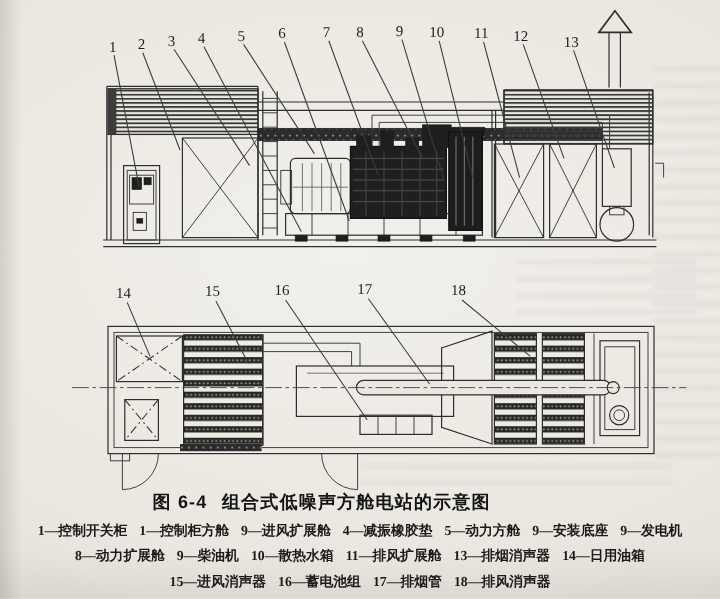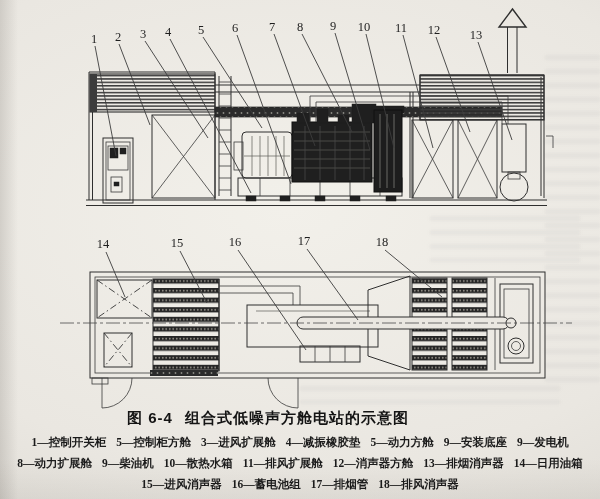--- a/index.html
+++ b/index.html
@@ -282,33 +282,32 @@
     <text class="callout" x="382" y="246">18</text>
   </g>
 </svg>
 
 <div class="caption">
   <span class="fig">图 6-4</span><span>组合式低噪声方舱电站的示意图</span>
 </div>
 
 <div class="legend-row" id="lr1">
   <span class="li">1—控制开关柜</span>
-  <span class="li">5—控制柜方舱</span>
-  <span class="li">3—进风扩展舱</span>
+  <span class="li">1—控制柜方舱</span>
+  <span class="li">9—进风扩展舱</span>
   <span class="li">4—减振橡胶垫</span>
   <span class="li">5—动力方舱</span>
   <span class="li">9—安装底座</span>
   <span class="li">9—发电机</span>
 </div>
 <div class="legend-row" id="lr2">
   <span class="li">8—动力扩展舱</span>
   <span class="li">9—柴油机</span>
   <span class="li">10—散热水箱</span>
   <span class="li">11—排风扩展舱</span>
-  <span class="li">12—消声器方舱</span>
   <span class="li">13—排烟消声器</span>
   <span class="li">14—日用油箱</span>
 </div>
 <div class="legend-row" id="lr3">
   <span class="li">15—进风消声器</span>
   <span class="li">16—蓄电池组</span>
   <span class="li">17—排烟管</span>
   <span class="li">18—排风消声器</span>
 </div>
 

